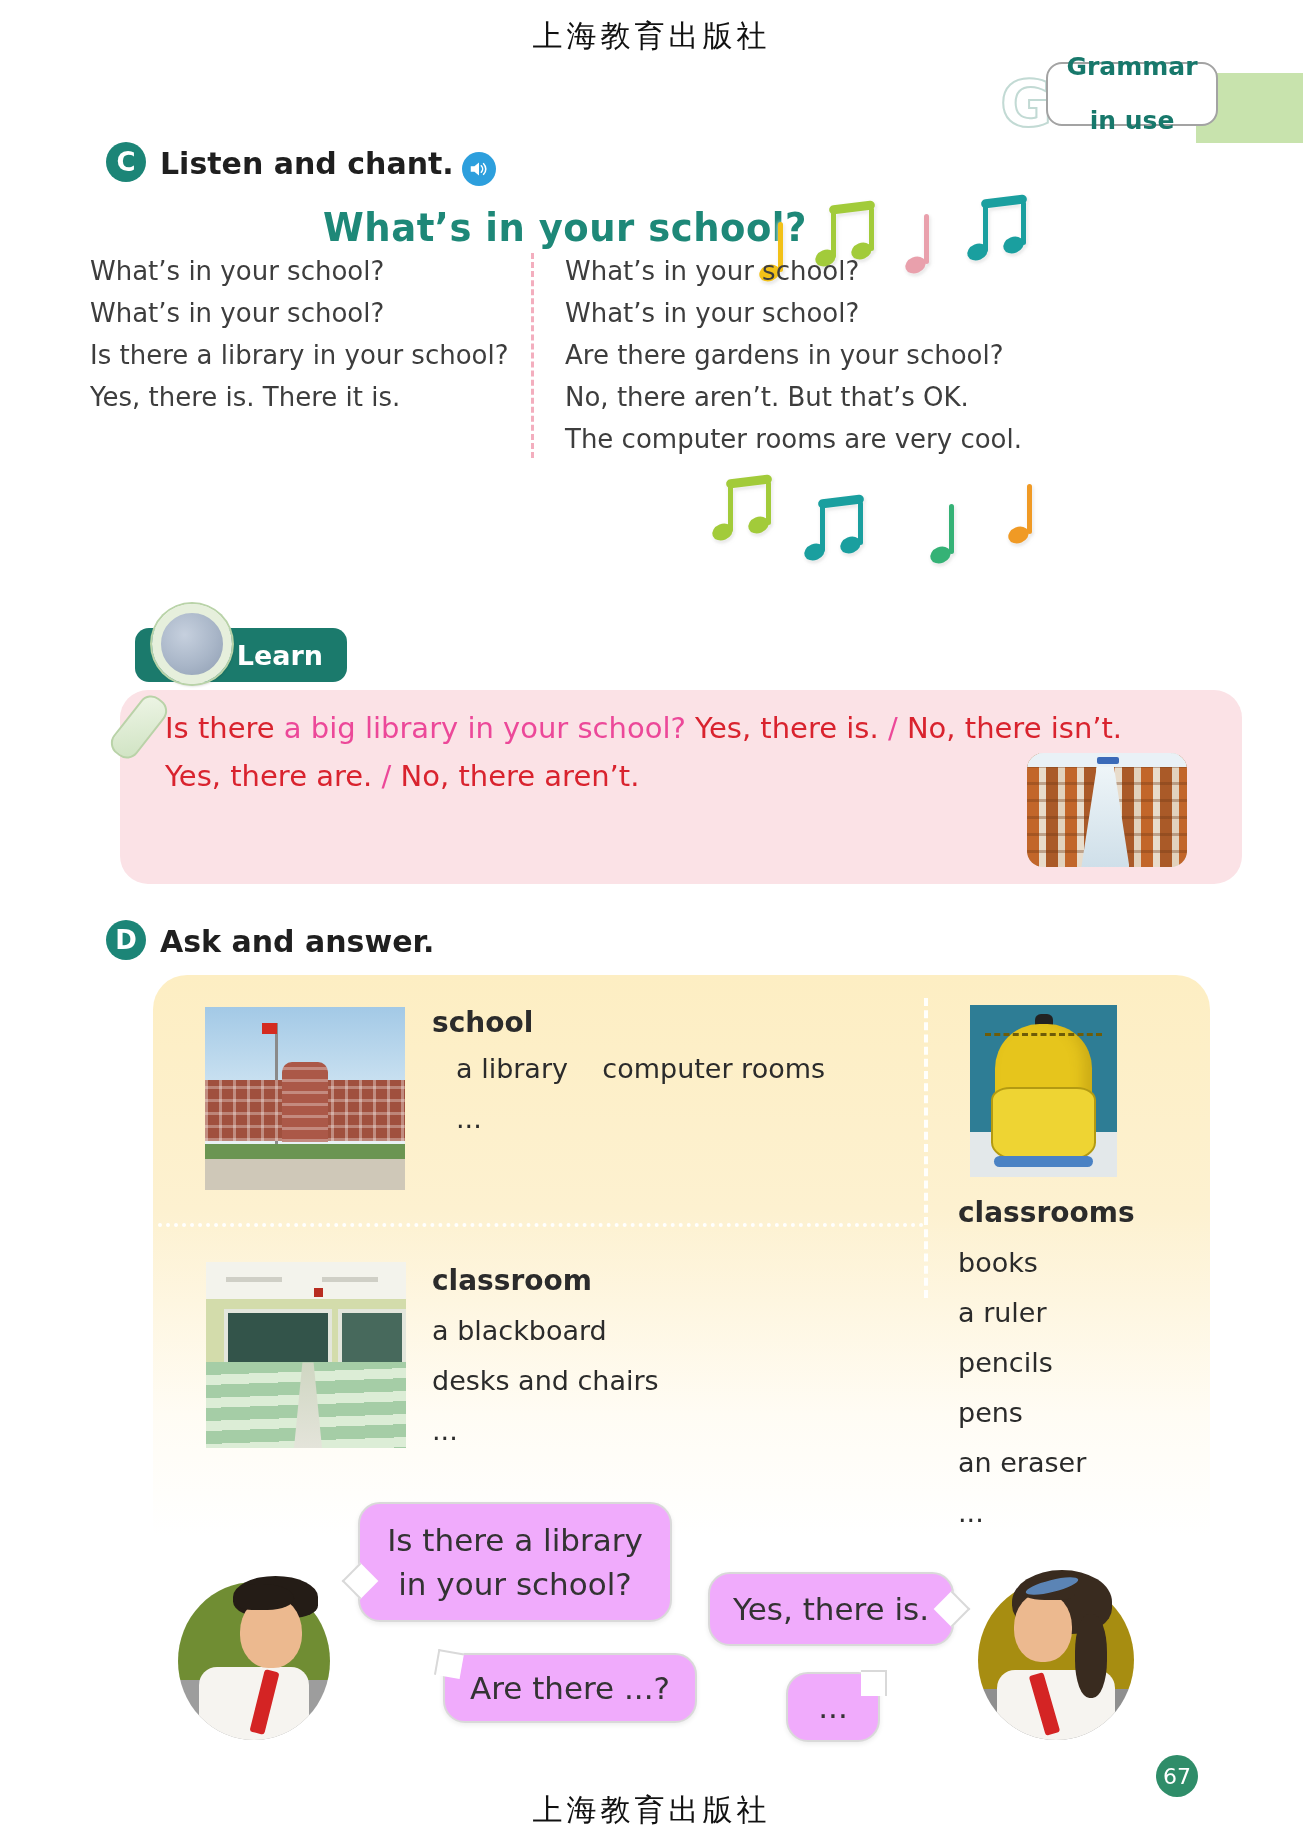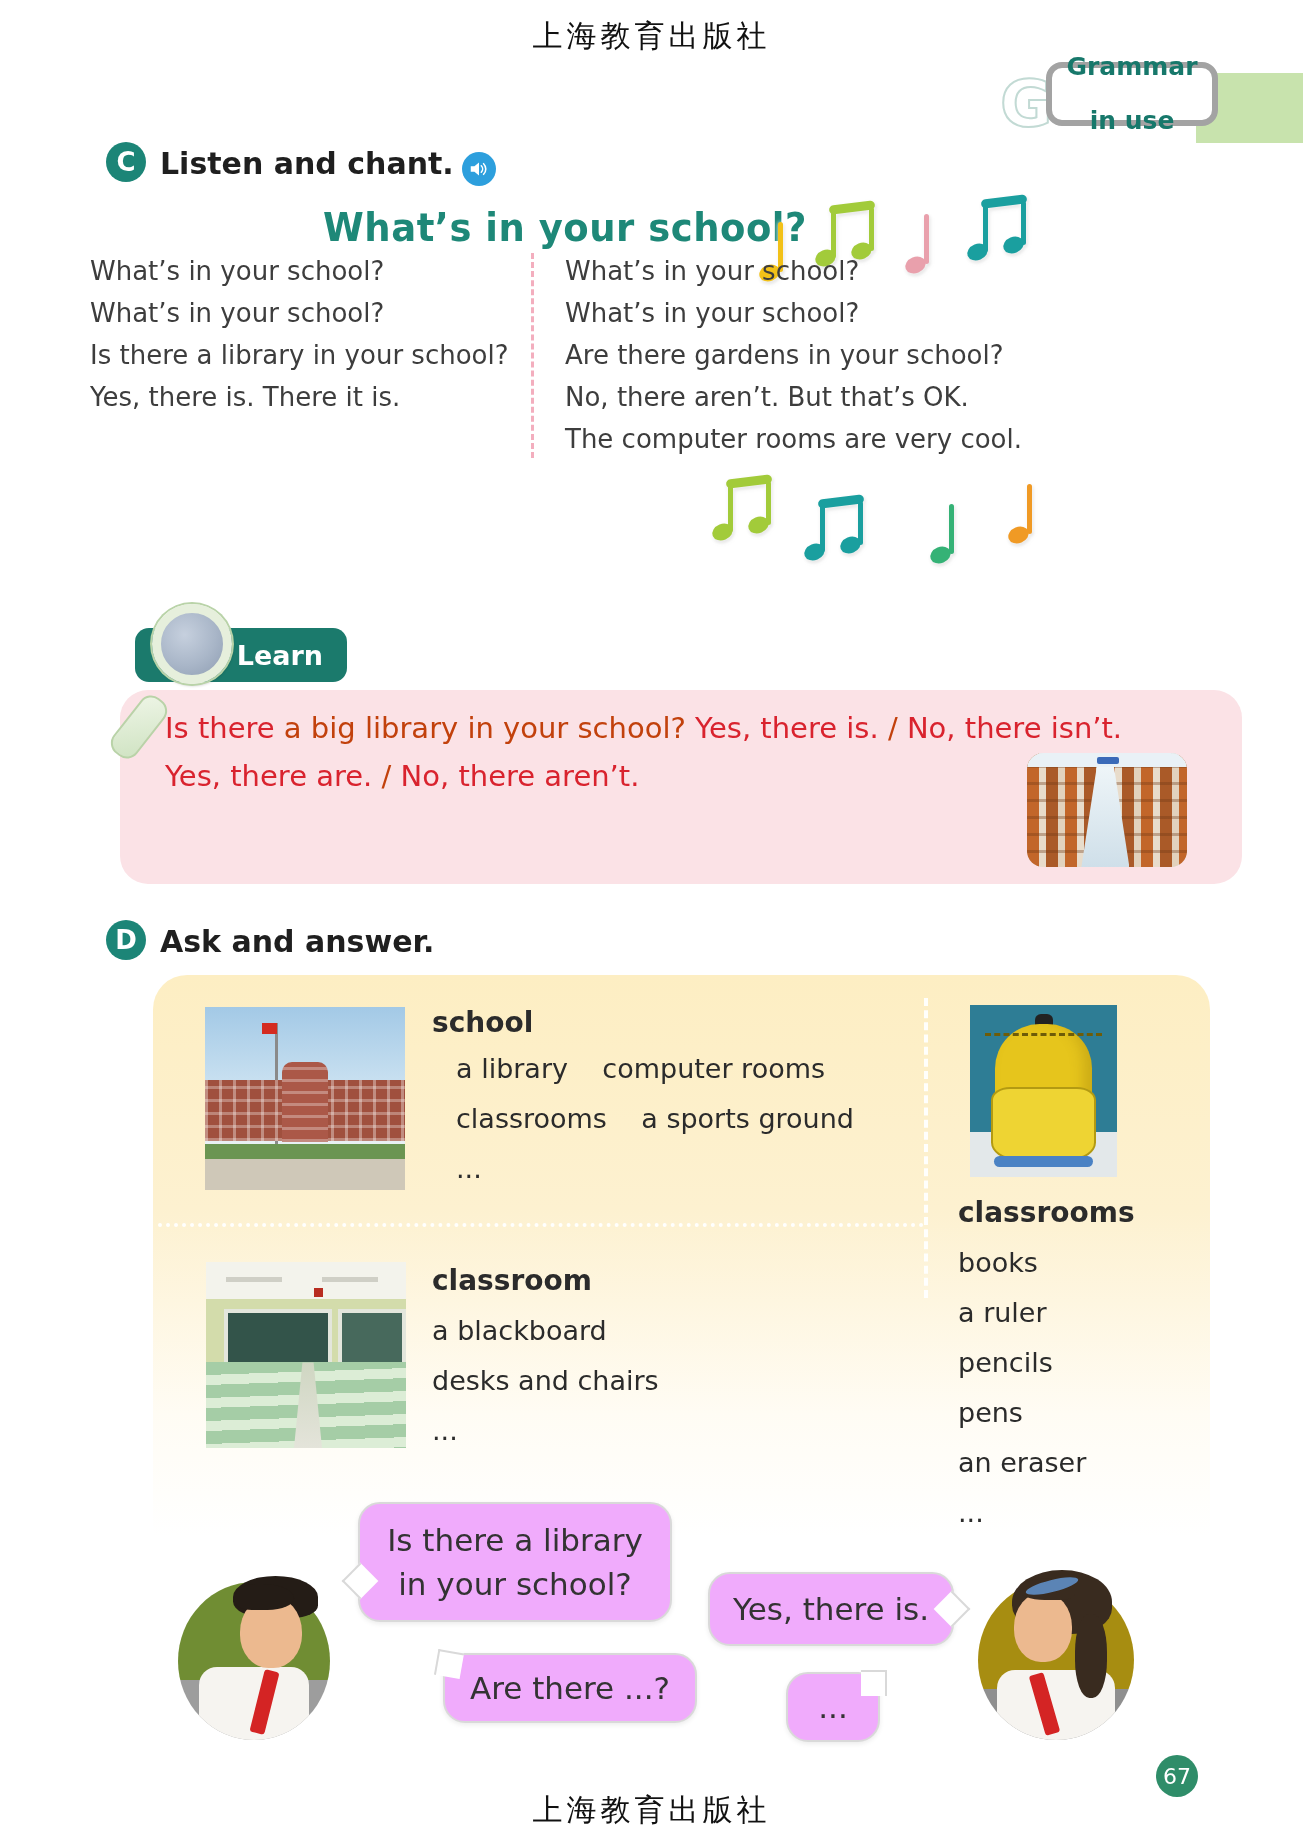--- a/index.html
+++ b/index.html
@@ -8,21 +8,21 @@
   .abs{position:absolute;}
 
   
   .cn-banner{width:100%;text-align:center;font-family:Liberation Mono, monospace;
              font-size:30px;color:#111;letter-spacing:4px;}
 
   
   .badge-tab{left:1196px;top:73px;width:107px;height:70px;background:#c8e3ad;}
   .badge-g{left:1000px;top:72px;font-size:64px;font-weight:bold;color:#ffffff;
            -webkit-text-stroke:2px #c2dad4;line-height:1;}
-  .badge{left:1046px;top:62px;width:172px;height:64px;background:#fff;border:6px solid #a3a3a3;
+  .badge{left:1046px;top:62px;width:172px;height:64px;background:#fff;border:2px solid #a3a3a3;
          border-radius:16px;box-sizing:border-box;display:flex;flex-direction:column;
          align-items:center;justify-content:center;gap:25px;}
   .badge .l{color:#17786b;font-weight:bold;font-size:25px;line-height:1.15;}
 
   
   .sec-circle{width:40px;height:40px;border-radius:50%;background:#1c8577;color:#fff;
               font-weight:bold;font-size:26px;display:flex;align-items:center;justify-content:center;}
   .sec-title{font-size:30px;font-weight:bold;color:#1f1f1f;}
 
   .speaker{left:462px;top:152px;width:34px;height:34px;border-radius:50%;background:#2d9fdd;
@@ -68,21 +68,21 @@
   .learn-tab .t{color:#fff;font-weight:bold;font-size:27px;}
   .magnifier{left:118px;top:600px;width:120px;height:165px;z-index:5;}
   .magnifier .lens{position:absolute;left:34px;top:4px;width:62px;height:62px;border-radius:50%;
                    background:radial-gradient(circle at 38% 35%,#c6d0de 0%,#a9b6c8 55%,#8e9db2 100%);
                    border:9px solid #e6efdc;box-shadow:0 0 0 2px #b9d3a8,1px 2px 3px rgba(0,0,0,.2);}
   .magnifier .handle{position:absolute;left:6px;top:92px;width:26px;height:66px;border-radius:13px;
                    background:linear-gradient(135deg,#eef5e6,#cfe3c2);border:2px solid #b9d3a8;
                    transform:rotate(38deg);}
   .learn-lines{left:165px;top:704px;font-size:29px;line-height:48px;}
   .learn-lines .seg.red{color:#d9232e;}
-  .learn-lines .seg.dark{color:#c2410c;}
+  .learn-lines .seg.dark{color:#ec4899;}
   .lib-img{left:1027px;top:753px;width:160px;height:114px;border-radius:16px;overflow:hidden;
            background:#dde9f0;}
   .lib-img .shelves{position:absolute;inset:0;
       background:repeating-linear-gradient(90deg,#c2662a 0 12px,#e8dccb 12px 19px,#aa5a28 19px 31px,#e2d2bd 31px 38px);}
   .lib-img .lines{position:absolute;inset:0;
       background:repeating-linear-gradient(0deg,rgba(110,55,20,.0) 0 14px,rgba(110,55,20,.35) 14px 17px);}
   .lib-img .aisle{position:absolute;left:34%;width:30%;top:14px;bottom:0;
       background:linear-gradient(180deg,#eef5f8 0%,#cfdfe9 100%);
       clip-path:polygon(32% 0,68% 0,100% 100%,0 100%);}
   .lib-img .ceiling{position:absolute;left:0;right:0;top:0;height:14px;background:#e9f1f6;}
@@ -270,21 +270,20 @@
     <div class="pole"></div>
     <div class="flag"></div>
     <div class="building"></div>
     <div class="tower"></div>
     <div class="hedge"></div>
     <div class="ground"></div>
   </div>
   <div class="abs vocab-h" style="left:432px;top:1006px;">school</div>
   <div class="abs vlist" style="left:432px;top:1044px;margin-left:24px;">
       <div class="line">a library    computer rooms</div>
-      <div class="line">classrooms    a sports ground</div>
       <div class="line">...</div>
     </div>
 
   <div class="abs class-img">
     <div class="ceiling"></div>
     <div class="light" style="left:10%;"></div>
     <div class="light" style="left:58%;"></div>
     <div class="board"></div>
     <div class="board2"></div>
     <div class="dot"></div>

